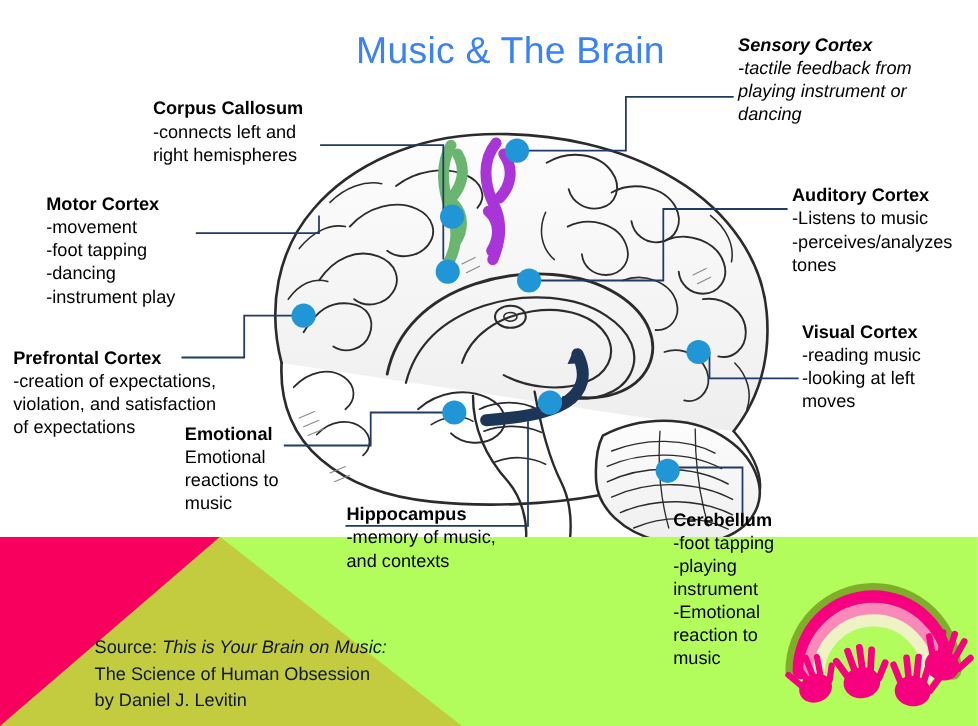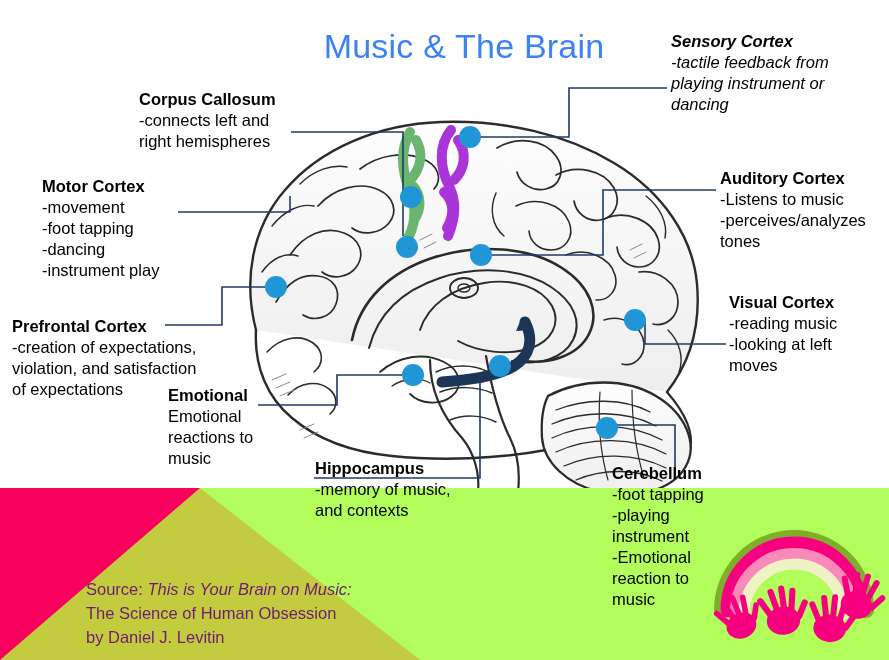--- a/index.html
+++ b/index.html
@@ -39,21 +39,21 @@
   #lbl-auditory  {left:720px;top:168px;}
   #lbl-visual    {left:729px;top:292px;}
   #lbl-cerebellum{left:612px;top:463px;}
   #lbl-hippocampus{left:315px;top:458px;}
   #lbl-corpus    {left:139px;top:89px;}
   #lbl-motor     {left:42px;top:176px;}
   #lbl-prefrontal{left:12px;top:316px;}
   #lbl-amygdala  {left:168px;top:385px;}
 
   
-  #source{position:absolute;left:86px;top:577px;font-size:16.5px;line-height:24px;color:#701a75;}
+  #source{position:absolute;left:86px;top:577px;font-size:16.5px;line-height:24px;color:#0f172a;}
   #source .it{font-style:italic;}
   #source div{white-space:nowrap;}
 
   
   svg.art{position:absolute;left:0;top:0;width:889px;height:660px;pointer-events:none;}
   #brainlayer{position:absolute;left:0;top:0;width:889px;height:660px;}
 </style>
 </head>
 <body>
 

